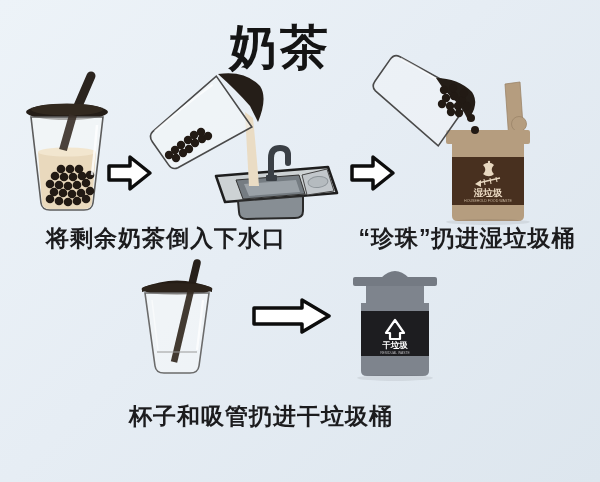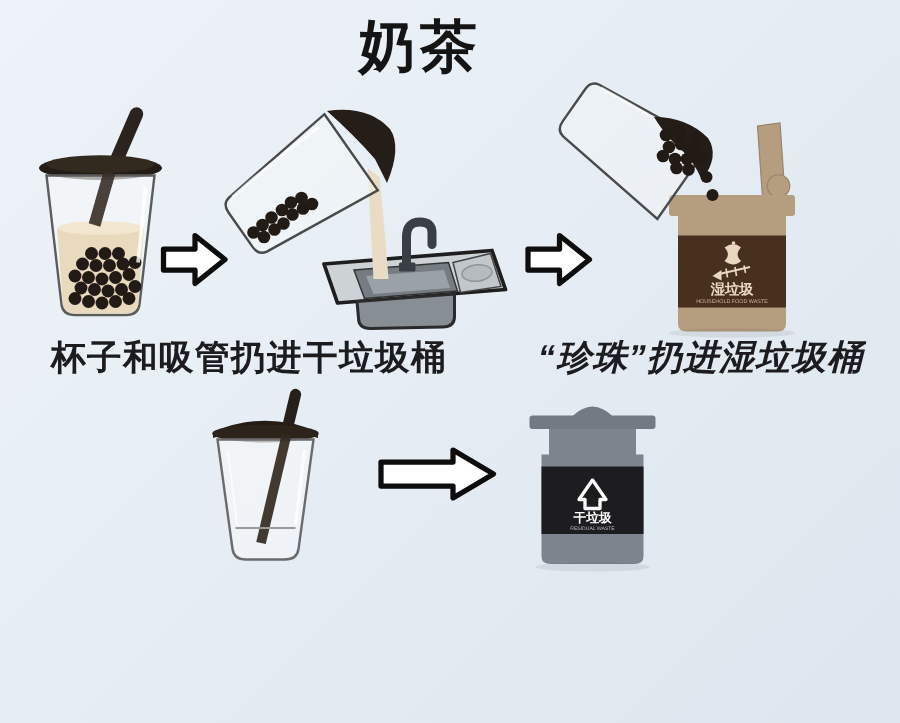--- a/index.html
+++ b/index.html
@@ -4,33 +4,33 @@
 <style>
   html,body{margin:0;padding:0;}
   .canvas{
     position:relative;
     width:600px;height:482px;
     background:linear-gradient(135deg,#edf3f8 0%,#e6edf4 45%,#dde6ee 100%);
     overflow:hidden;
     font-family:"Liberation Sans","DejaVu Sans",sans-serif;
   }
   .title{
-    position:absolute;left:0;top:6px;width:560px;
+    position:absolute;left:0;top:16px;width:560px;
     text-align:center;
-    font-size:38px;font-weight:800;letter-spacing:3px;
+    font-size:48px;font-weight:800;letter-spacing:3px;
     color:#141414;
   }
   .caption{
     position:absolute;
     color:#1c1c1e;
     font-size:23px;font-weight:600;letter-spacing:1px;
     white-space:nowrap;
   }
   .cap1{left:20px;top:223px;width:292px;text-align:center;}
-  .cap2{left:336px;top:223px;width:262px;text-align:center;font-style:italic;}
+  .cap2{left:336px;top:223px;width:262px;text-align:center;}
   .cap3{left:129px;top:401px;line-height:31px;text-align:left;}
   svg{position:absolute;left:0;top:0;}
   svg text{font-family:"Liberation Sans","DejaVu Sans",sans-serif;}
 </style>
 </head>
 <body>
 
 <div class="canvas">
 
   <div class="title">奶茶</div>
@@ -172,18 +172,19 @@
       <rect x="366" y="286" width="58" height="18" fill="#7e848d"></rect>
       <path d="M361,303 L429,303 L429,371 Q429,376 423,376 L367,376 Q361,376 361,371 Z" fill="#7e848d"></path>
       <rect x="361" y="311" width="68" height="45" fill="#1d1d20"></rect>
       <path d="M386,333 L395,320 L404,333 L400,333 L400,339 L390,339 L390,333 Z" fill="none" stroke="#ffffff" stroke-width="2.2" stroke-linejoin="round"></path>
       <text x="395" y="348" text-anchor="middle" font-size="8.5" font-weight="bold" fill="#ffffff">干垃圾</text>
       <text x="395" y="353.5" text-anchor="middle" font-size="3.4" fill="#b9b9bd">RESIDUAL WASTE</text>
       <ellipse cx="395" cy="378" rx="38" ry="3" fill="#000000" fill-opacity="0.07"></ellipse>
     </g>
   </svg>
 
-  <div class="caption cap1">杯子和吸管扔进干垃圾桶</div>
+  <div class="caption cap1">将剩余奶茶倒入下水口</div>
   <div class="caption cap2">“珍珠”扔进湿垃圾桶</div>
   <div class="caption cap3">
+    <div>杯子和吸管扔进干垃圾桶</div>
   </div>
 
 </div>
 
 </body></html>

